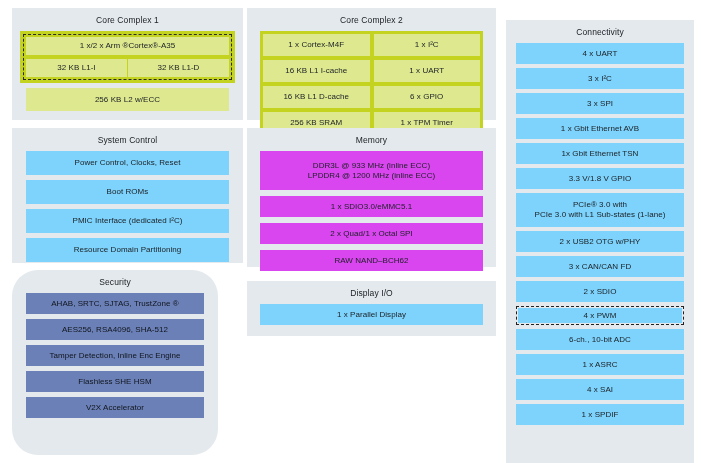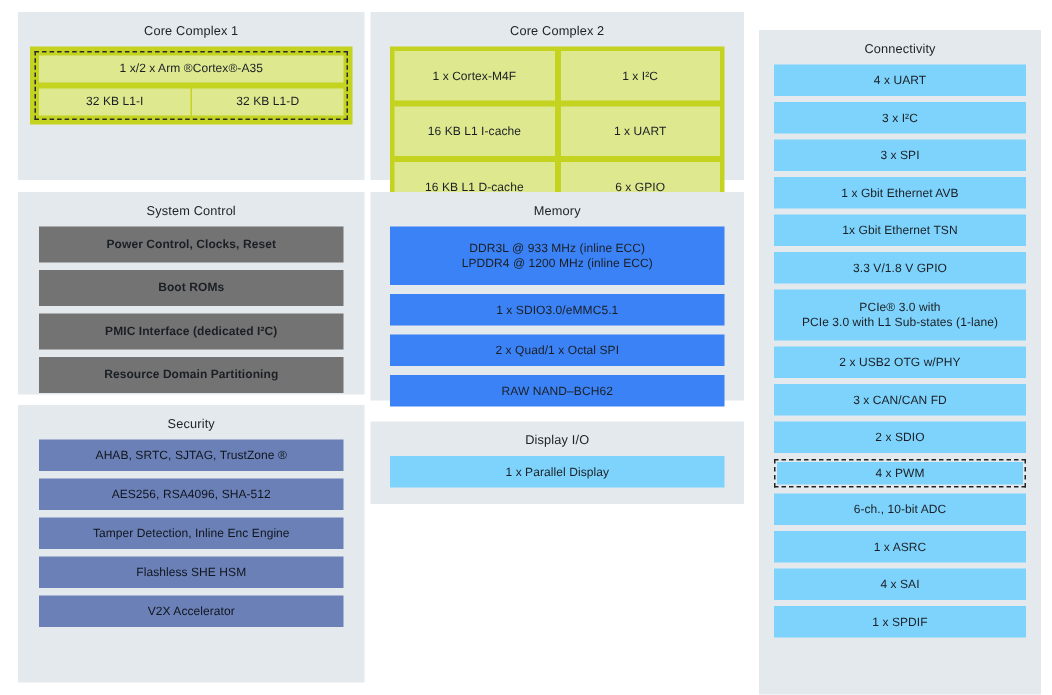--- a/index.html
+++ b/index.html
@@ -42,23 +42,23 @@
     justify-content:center;
     line-height:10px;
     letter-spacing:.05px;
     margin-bottom:4px;
     padding:1px 18px;
   }
   .blk:last-child{margin-bottom:0;}
   .blk .l2{display:block;}
 
   .green{background:#dde88f;}
-  .yellow{background:#737373;font-weight:bold;}
+  .yellow{background:#7dd3fc;}
   .blue{background:#6b80b7;color:#10141c;}
-  .salmon{background:#3b82f6;text-align:right;}
+  .salmon{background:#d946ef;text-align:right;}
   .teal{background:#7dd3fc;}
 
   
   .olive-frame{
     background:#c3d320;
     padding:3px;
     box-sizing:border-box;
     margin-bottom:5px;
   }
   .dashed-sel{
@@ -66,21 +66,21 @@
     box-sizing:border-box;
     padding:2px;
   }
   .row2{display:flex;gap:1px;}
   .row2 > .blk{flex:1;margin-bottom:0;}
   .cc2grid{
     display:grid;
     grid-template-columns:1fr 1fr;
     gap:4px;
   }
-  .cc2grid .blk{margin-bottom:0;height:33px;}
+  .cc2grid .blk{margin-bottom:0;height:22px;}
 
   .sel-outline{
     border:1px dashed #222;
     padding:1px;
     box-sizing:border-box;
     margin-bottom:4px;
   }
   .sel-outline > .blk{margin-bottom:0;}
 </style>
 </head>
@@ -94,20 +94,21 @@
     <div class="olive-frame">
       <div class="dashed-sel">
         <div class="blk green" style="height:18px;">1 x/2 x Arm ®Cortex®-A35</div>
         <div class="row2">
           <div class="blk green" style="height:18px;">32 KB L1-I</div>
           <div class="blk green" style="height:18px;">32 KB L1-D</div>
         </div>
       </div>
     </div>
 
+    <div class="blk green" style="height:23px;margin:0 6px;">256 KB L2 w/ECC</div>
   </div>
 
   <div class="panel" style="left:247px;top:8px;width:249px;height:112px;">
     <div class="panel-title">Core Complex 2</div>
 
     <div class="olive-frame" style="margin:0 5px;">
       <div class="cc2grid">
         <div class="blk green">1 x  Cortex-M4F</div>
         <div class="blk green">1 x I²C</div>
         <div class="blk green">16 KB L1 I-cache</div>
@@ -163,21 +164,21 @@
 
     <div class="blk salmon" style="height:39px;flex-direction:column;margin-bottom:6px;">
       <span class="l2">DDR3L @ 933 MHz (inline ECC)</span>
       <span class="l2">LPDDR4 @ 1200 MHz (inline ECC)</span>
     </div>
     <div class="blk salmon" style="height:21px;margin-bottom:6px;">1 x SDIO3.0/eMMC5.1</div>
     <div class="blk salmon" style="height:21px;margin-bottom:6px;">2 x Quad/1 x Octal SPI</div>
     <div class="blk salmon" style="height:21px;">RAW NAND–BCH62</div>
   </div>
 
-  <div class="panel" style="left:12px;top:270px;width:231px;height:185px;padding:6px 14px 8px 14px;">
+  <div class="panel" style="left:12px;top:270px;width:206px;height:185px;padding:6px 14px 8px 14px;border-radius:26px;">
     <div class="panel-title">Security</div>
 
     <div class="blk blue" style="height:21px;margin-bottom:5px;">AHAB, SRTC, SJTAG, TrustZone ®</div>
     <div class="blk blue" style="height:21px;margin-bottom:5px;">AES256, RSA4096, SHA-512</div>
     <div class="blk blue" style="height:21px;margin-bottom:5px;">Tamper Detection, Inline Enc Engine</div>
     <div class="blk blue" style="height:21px;margin-bottom:5px;">Flashless SHE HSM</div>
     <div class="blk blue" style="height:21px;">V2X Accelerator</div>
   </div>
 
   <div class="panel" style="left:247px;top:281px;width:249px;height:55px;padding:6px 13px 8px 13px;">

